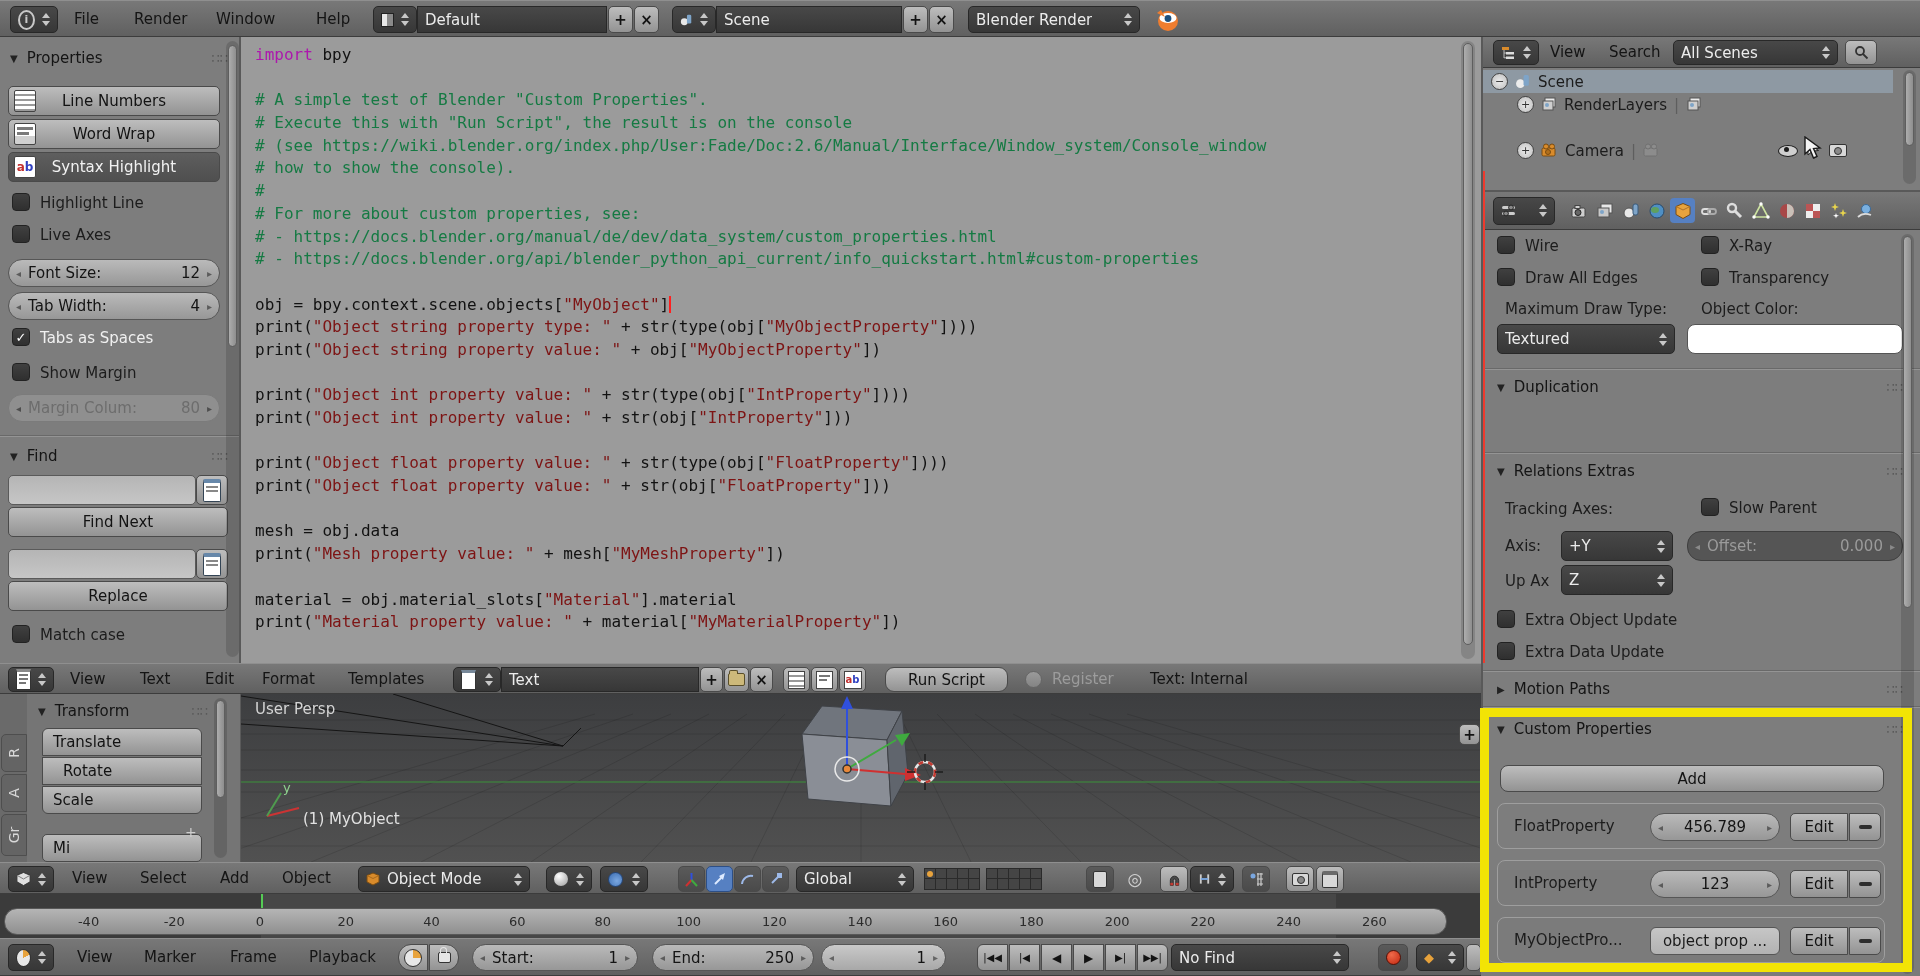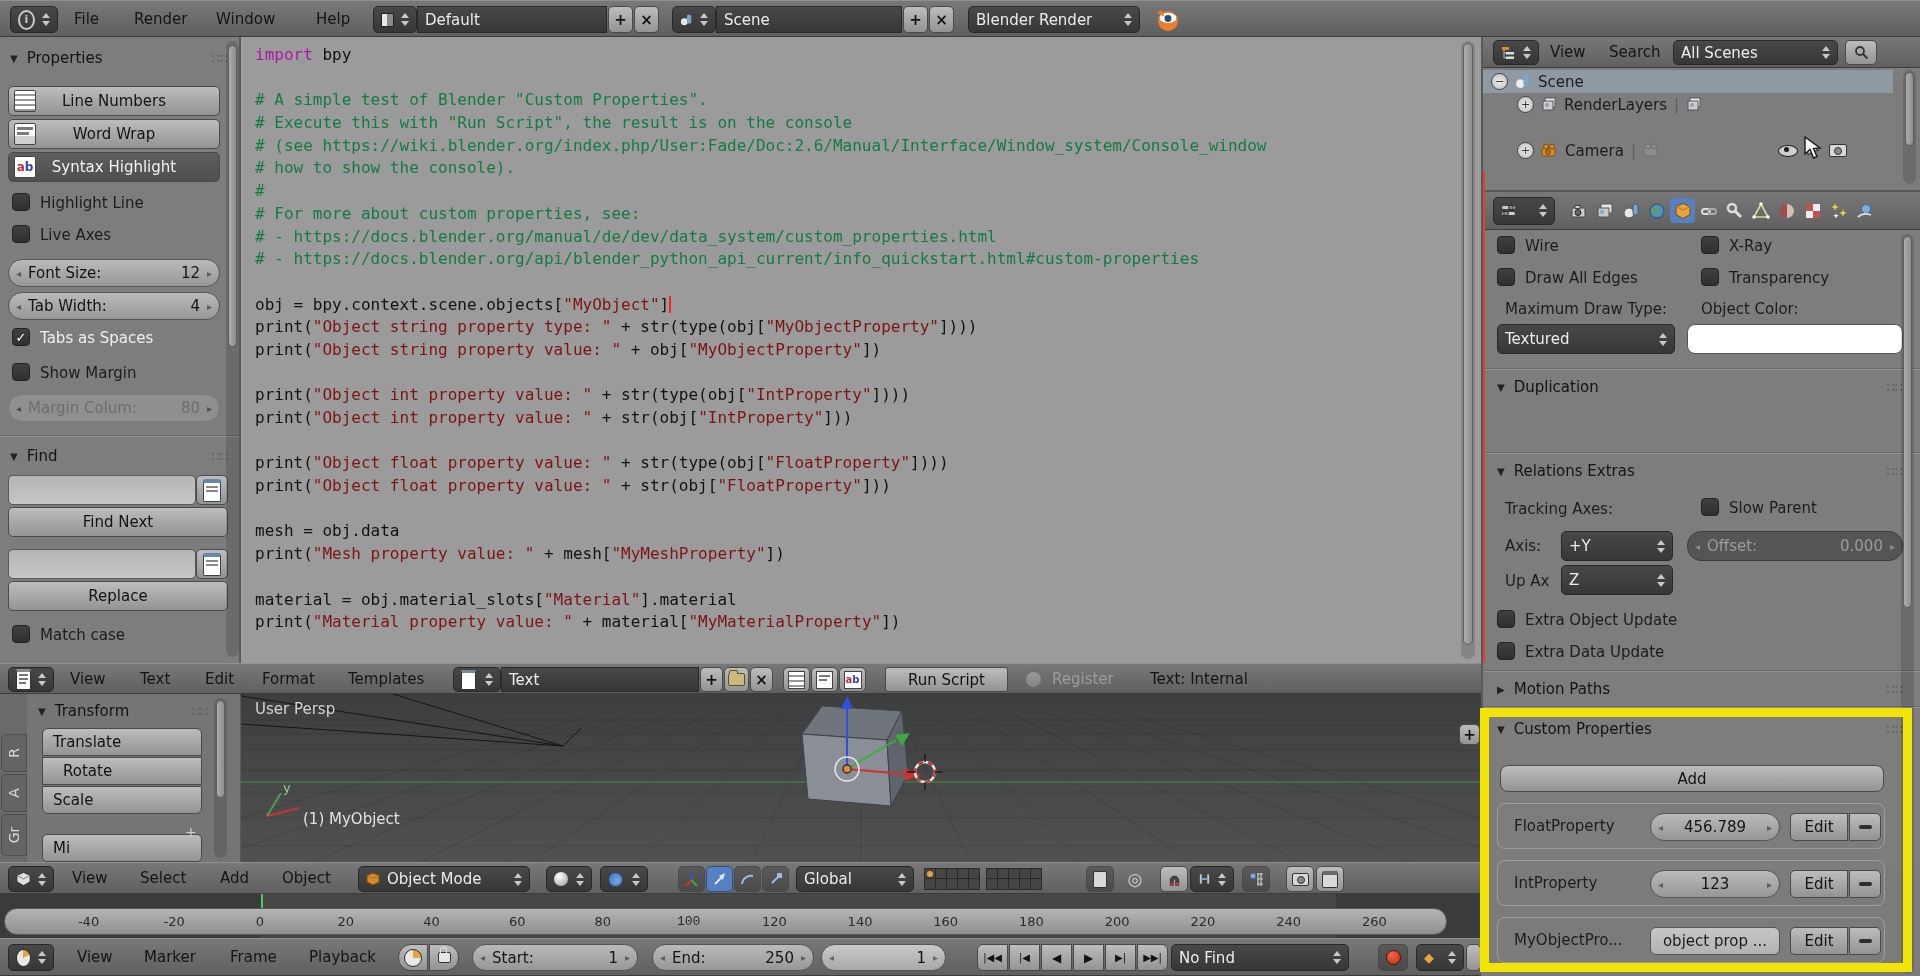--- a/index.html
+++ b/index.html
@@ -254,21 +254,21 @@
           <i style="display:block;height:2px;background:#777;margin:2px 5px 0 2px"></i>
         </span>
       </div>
     <div class="abs btn" style="left:839px;top:3px;width:27px;height:25px">
         <span style="width:16px;height:16px;background:#fff;border:1px solid #444;font-size:10px;font-weight:bold;display:flex;align-items:center;justify-content:center">
           <b style="color:#c23030">a</b>
           <b style="color:#3040c0">b</b>
         </span>
       </div>
 
-    <div class="abs btn" style="left:885px;top:3px;width:123px;height:25px;border-radius:3px">Run Script</div>
+    <div class="abs btn" style="left:885px;top:3px;width:123px;height:25px;border-radius:9px">Run Script</div>
     <div class="abs" style="left:1025px;top:7px;width:17px;height:17px;border-radius:9px;background:linear-gradient(#9a9a9a,#848484);border:1px solid #666"></div>
     <span class="abs menu" style="left:1052px;top:6px;color:#9c9c9c">Register</span>
     <span class="abs menu" style="left:1150px;top:6px">Text: Internal</span>
   </div>
 
   <div class="abs" style="left:241px;top:694px;width:1240px;height:168px;background:linear-gradient(#3d3e40,#515151);overflow:hidden">
     <svg width="1240" height="168" viewBox="0 0 1240 168" style="position:absolute;left:0;top:0">
       <g stroke="rgba(0,0,0,0.12)" stroke-width="1">
         <line x1="0" y1="26" x2="1240" y2="26"></line>
           <line x1="0" y1="40" x2="1240" y2="40"></line>
@@ -482,21 +482,21 @@
     <div class="abs" style="left:261px;top:0;width:1075px;height:44px;background:#474747"></div>
     <div class="abs" style="left:261px;top:0;width:2px;height:16px;background:#55cb55"></div>
     <div class="abs" style="left:4px;top:14px;width:1443px;height:27px;border-radius:13px;background:linear-gradient(#b5b5b5,#8f8f8f);border:1px solid #585858" id="ruler-bar">
         <span class="tick" style="left: 61.56px;">-40</span>
         <span class="tick" style="left: 147.28px;">-20</span>
         <span class="tick" style="left: 233px;">0</span>
         <span class="tick" style="left: 318.72px;">20</span>
         <span class="tick" style="left: 404.44px;">40</span>
         <span class="tick" style="left: 490.16px;">60</span>
         <span class="tick" style="left: 575.88px;">80</span>
-        <span class="tick" style="left: 661.6px; font-family: Liberation Mono, monospace;">100</span>
+        <span class="tick" style="left: 661.6px;">100</span>
         <span class="tick" style="left: 747.32px;">120</span>
         <span class="tick" style="left: 833.04px;">140</span>
         <span class="tick" style="left: 918.76px;">160</span>
         <span class="tick" style="left: 1004.48px;">180</span>
         <span class="tick" style="left: 1090.2px;">200</span>
         <span class="tick" style="left: 1175.92px;">220</span>
         <span class="tick" style="left: 1261.64px;">240</span>
         <span class="tick" style="left: 1347.36px;">260</span>
       </div>
   </div>

